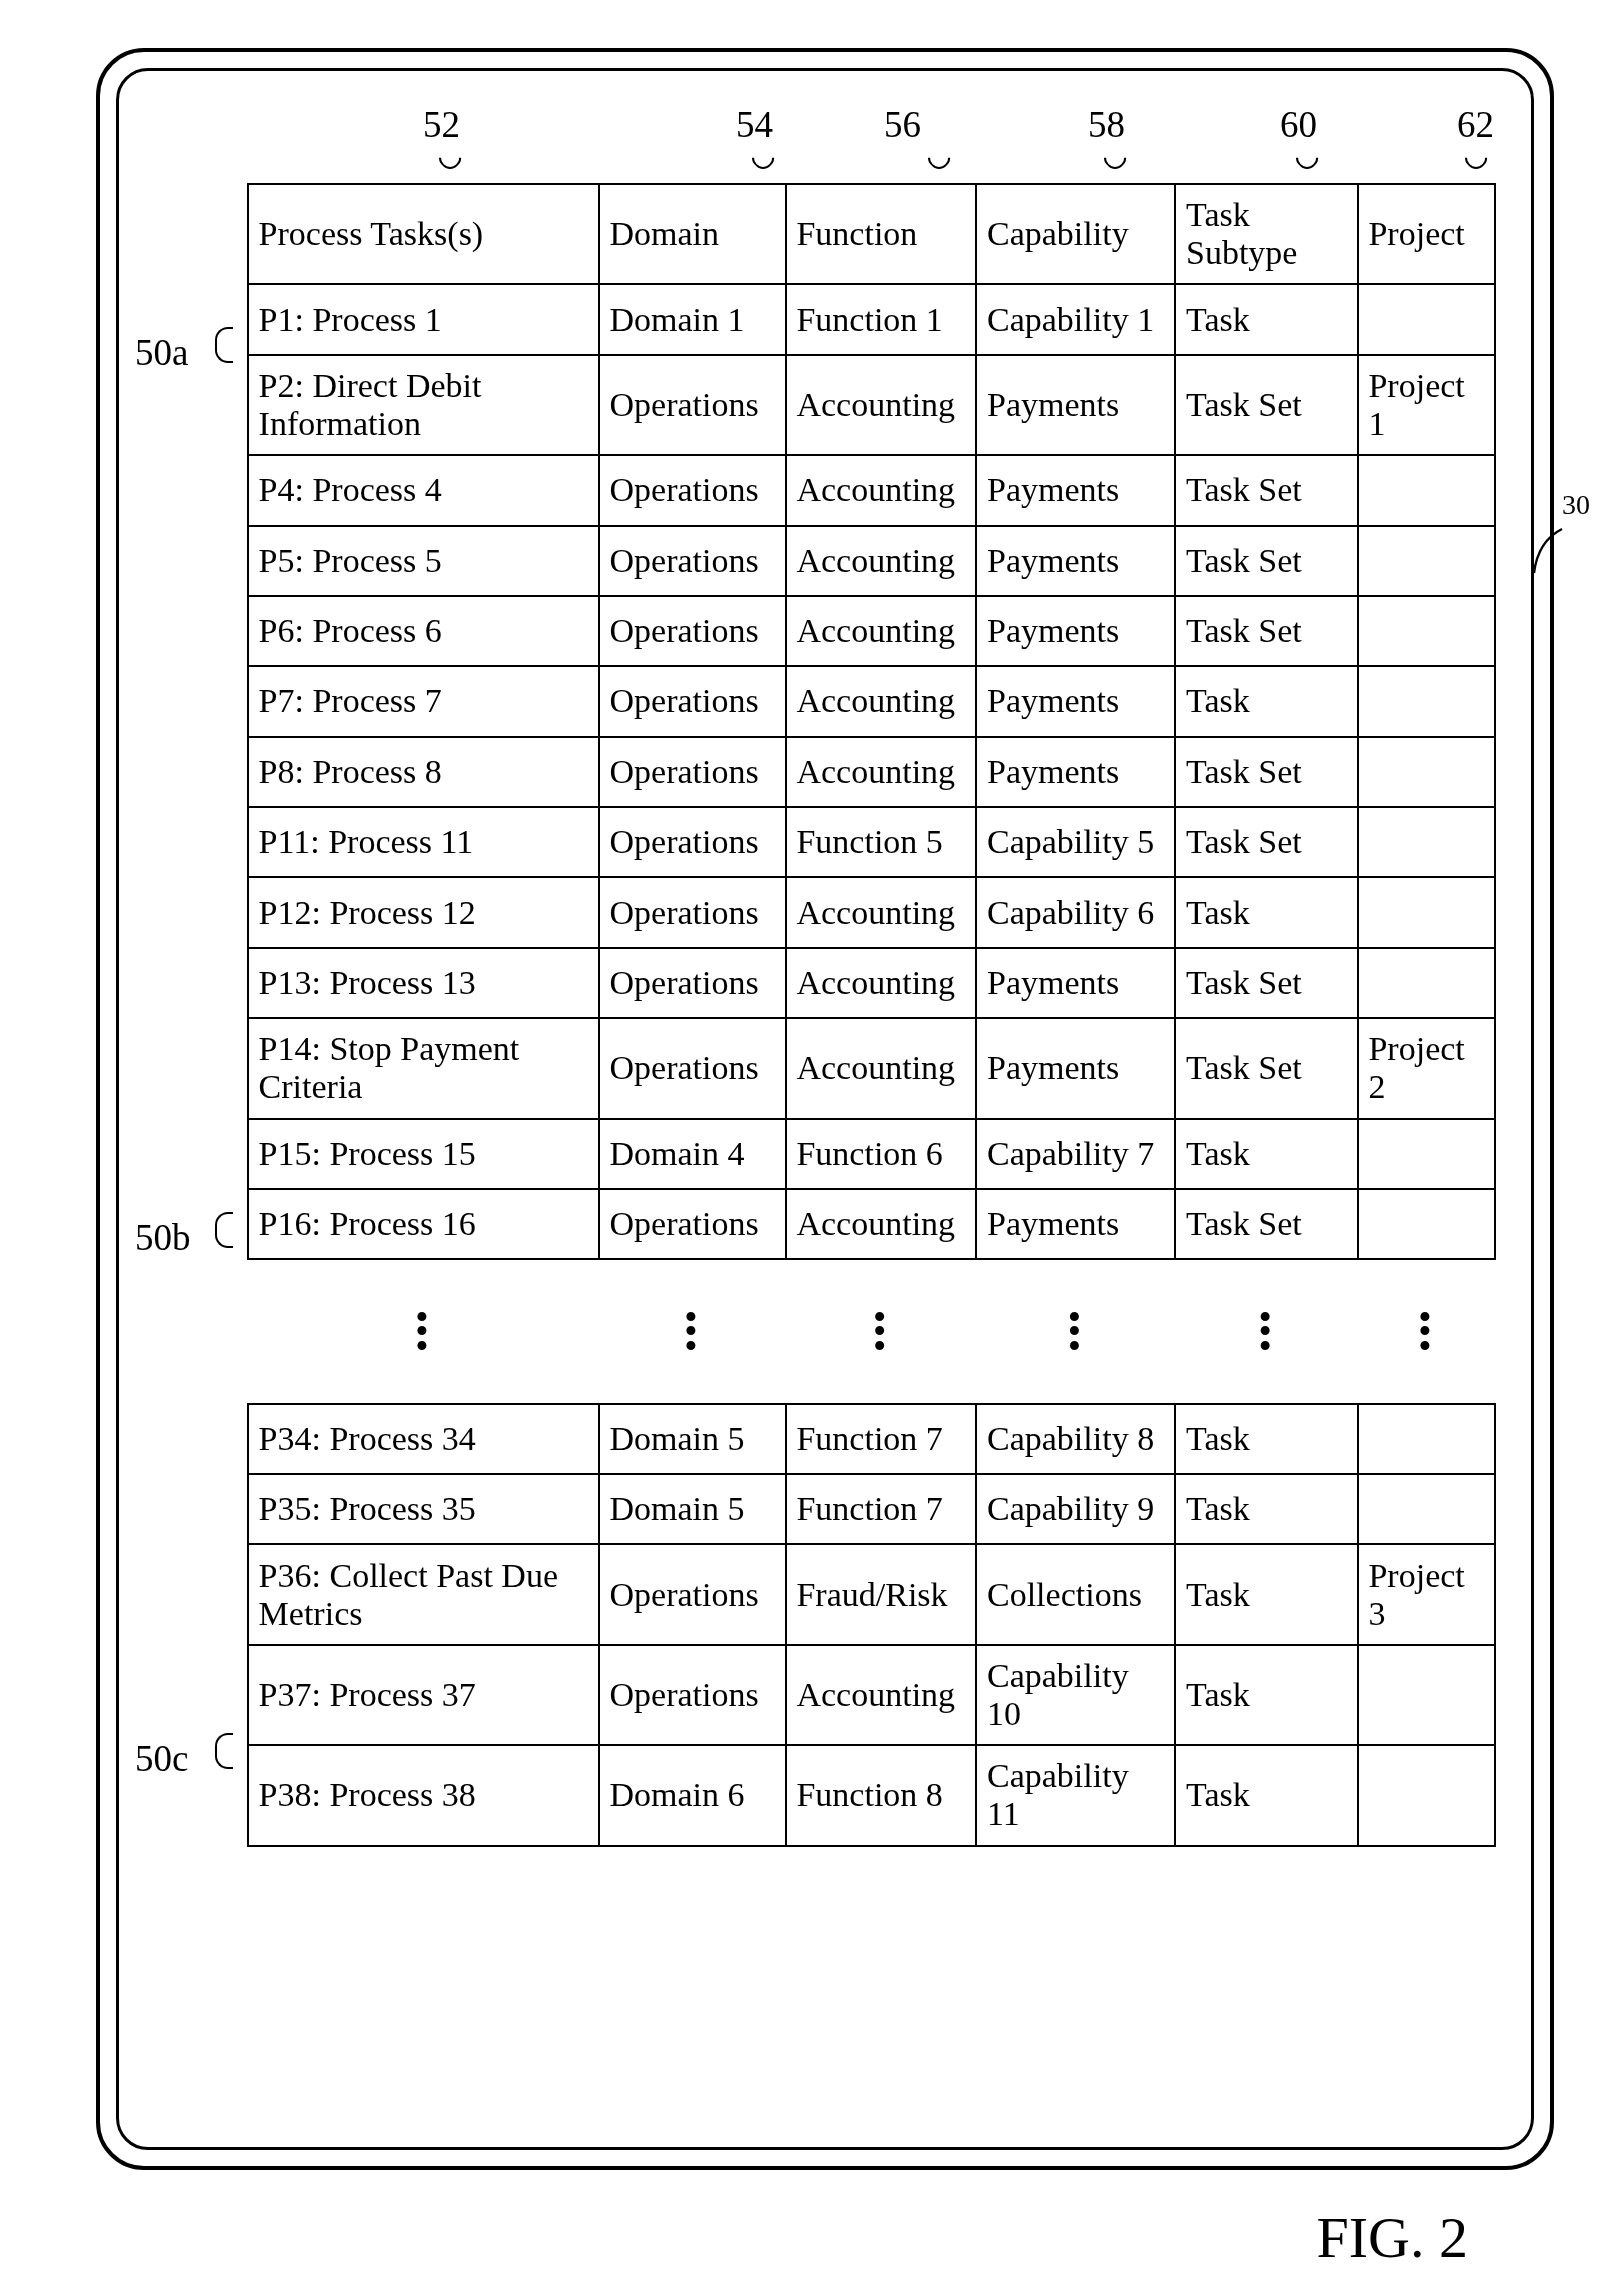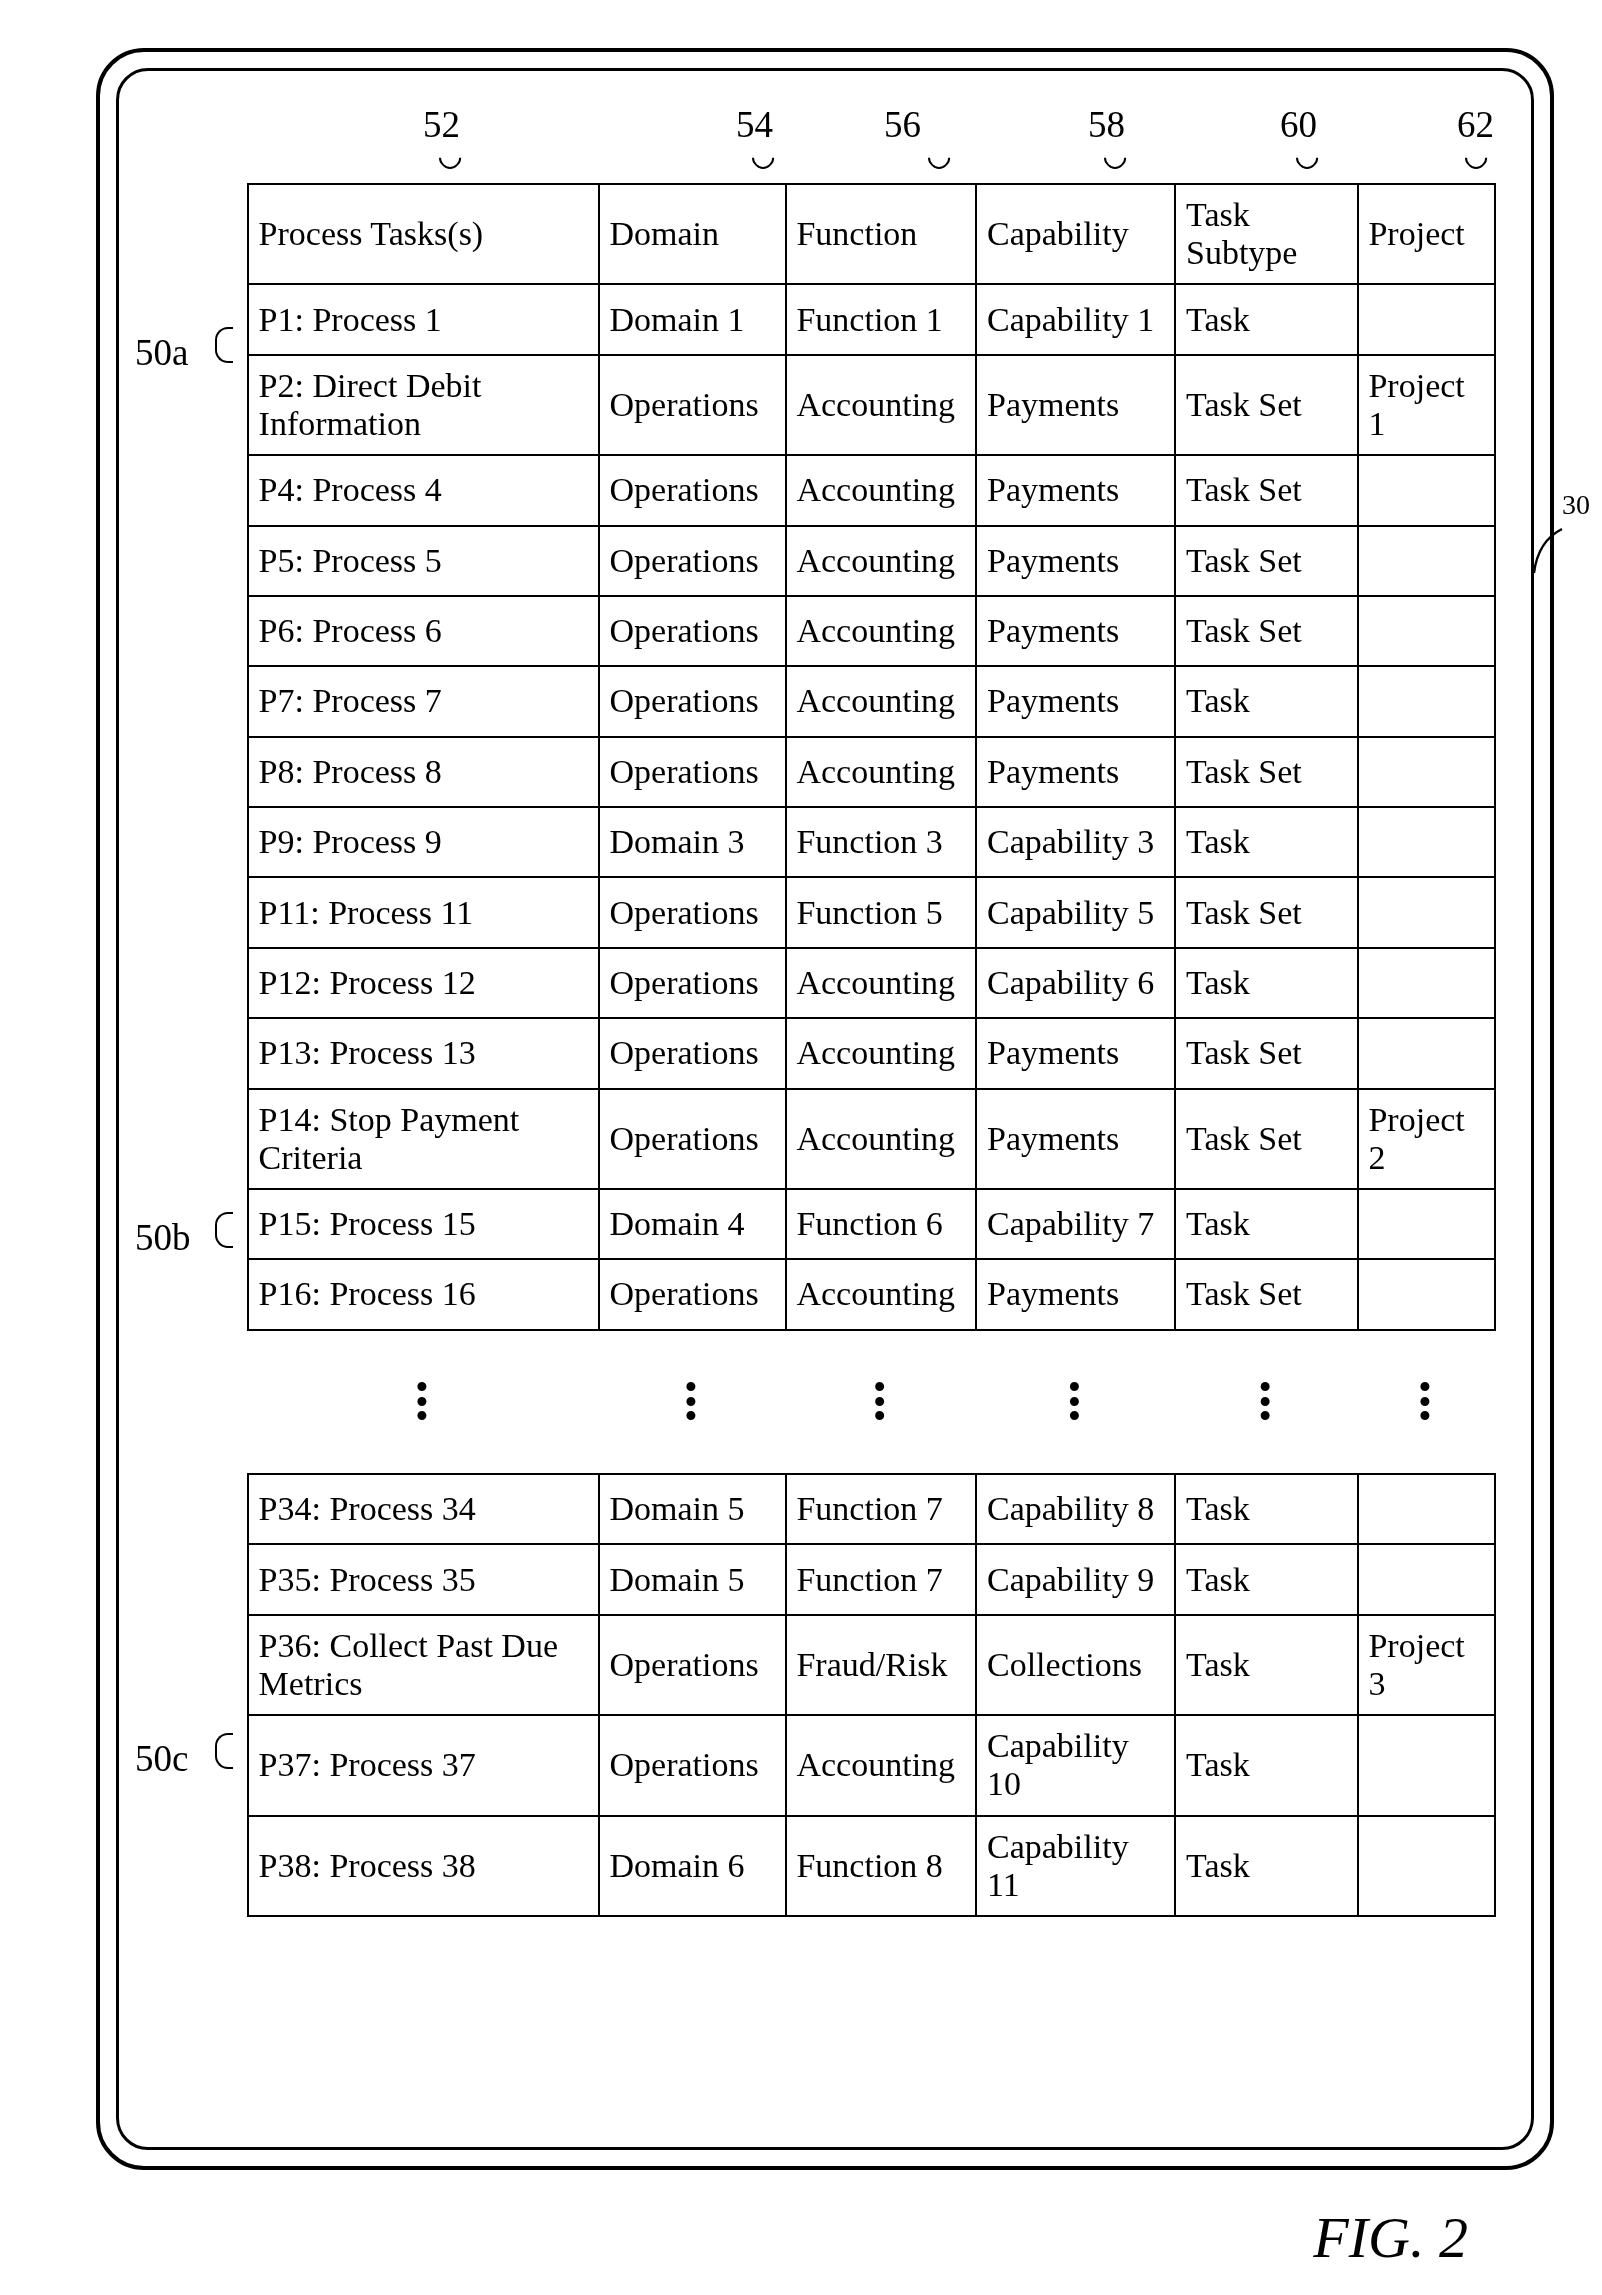--- a/index.html
+++ b/index.html
@@ -21,21 +21,21 @@
   .ell{text-align:center;font-size:38px;letter-spacing:3.2px;line-height:14.4px}
   .dots-v{display:inline-block}
   .dots-v span{display:block}
 
   
   .label{position:absolute;font-size:37px;font-family:"Times New Roman",serif}
   .hook{position:absolute;border:2.4px solid #000;border-radius:50%;width:17.6px;height:17.6px;
     border-top-color:transparent;border-right-color:transparent;transform:rotate(-45deg)}
   .hook-left{position:absolute;border:2.4px solid #000;border-right:none;border-radius:13px 0 0 13px;
     width:16px;height:32px}
-  .fig{position:absolute;right:32px;bottom:24px;font-style:italic;font-size:58px;font-family:"Times New Roman",serif}
+  .fig{position:absolute;right:32px;bottom:24px;font-size:58px;font-family:"Times New Roman",serif}
   .num30{position:absolute;font-size:28px}
 </style>
 </head>
 <body>
 
 <div class="page">
 
   <div class="screen">
     <div class="screen-inner">
 
@@ -125,28 +125,20 @@
               </tr>
               <tr>
                 <td>P8: Process 8</td>
                 <td>Operations</td>
                 <td>Accounting</td>
                 <td>Payments</td>
                 <td>Task Set</td>
                 <td></td>
               </tr>
               <tr>
-                <td>P9: Process 9</td>
-                <td>Domain 3</td>
-                <td>Function 3</td>
-                <td>Capability 3</td>
-                <td>Task</td>
-                <td></td>
-              </tr>
-              <tr>
                 <td>P11: Process 11</td>
                 <td>Operations</td>
                 <td>Function 5</td>
                 <td>Capability 5</td>
                 <td>Task Set</td>
                 <td></td>
               </tr>
               <tr>
                 <td>P12: Process 12</td>
                 <td>Operations</td>

